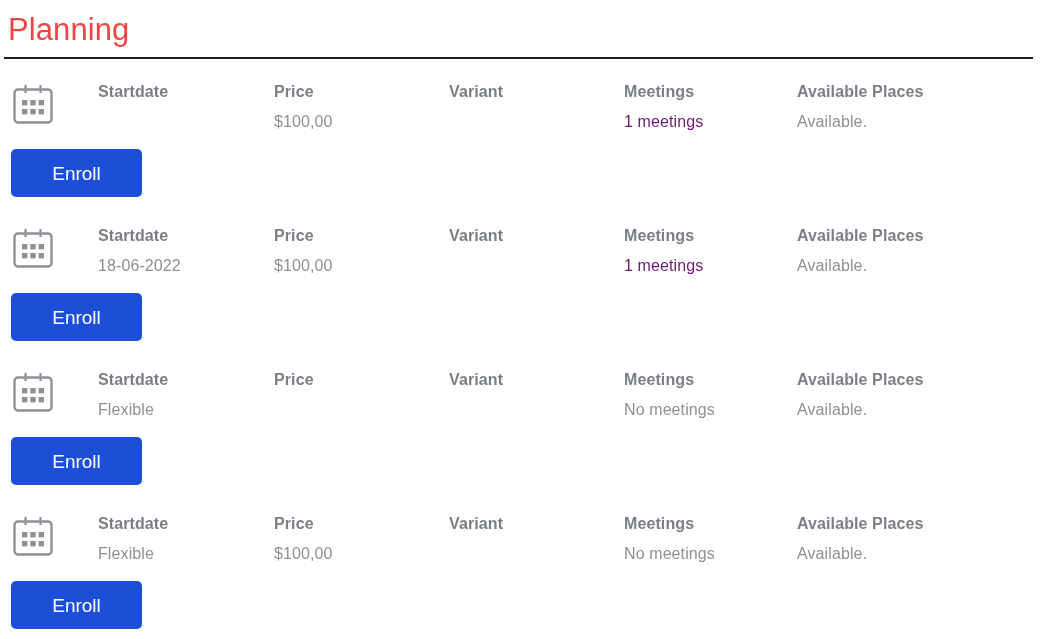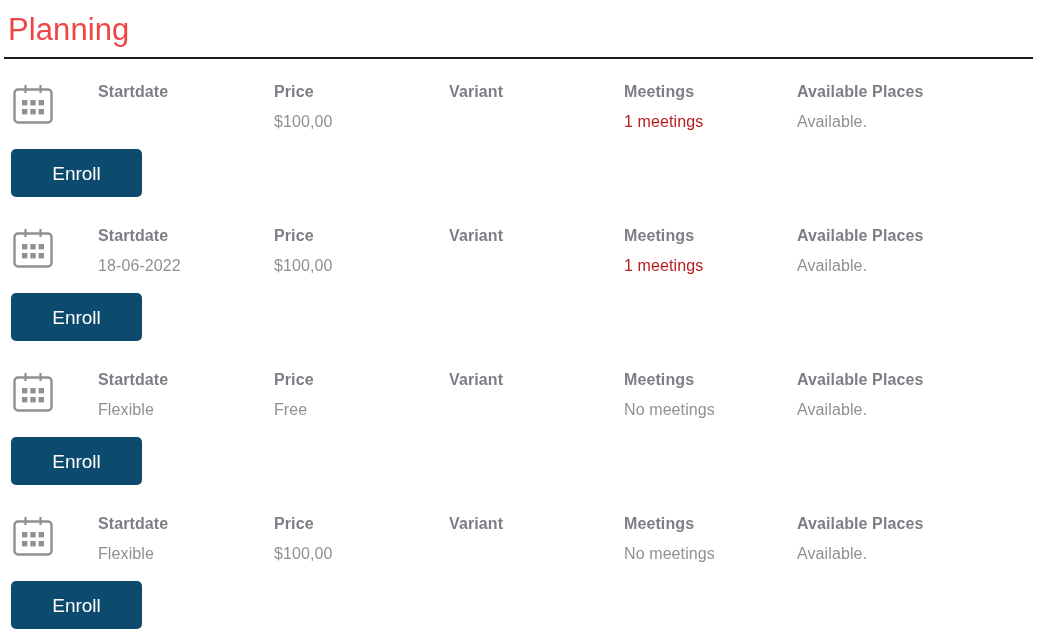--- a/index.html
+++ b/index.html
@@ -86,39 +86,39 @@
   }
   .col-value {
     font-size: 16px;
     font-weight: 400;
     color: #8d9196;
     line-height: 30px;
     letter-spacing: 0.1px;
     min-height: 30px;
   }
   .col-value.link {
-    color: #b91c1c;
+    color: #701a75;
     cursor: pointer;
   }
   .col-value.empty {
     min-height: 30px;
   }
 
   
   .enroll-wrap {
     padding: 12px 0 0 7px;
     height: 70px;
   }
   .enroll-btn {
     display: inline-flex;
     align-items: center;
     justify-content: center;
     width: 131px;
     height: 48px;
-    background: #0c4a6e;
+    background: #1d4ed8;
     color: #ffffff;
     font-size: 19px;
     font-family: "Liberation Sans", sans-serif;
     border: none;
     border-radius: 5px;
     cursor: pointer;
     padding: 0;
     line-height: 1;
   }
 </style>
@@ -245,21 +245,20 @@
         </svg>
       </div>
 
       <div class="col col-startdate">
         <div class="col-label">Startdate</div>
         <div class="col-value">Flexible</div>
       </div>
 
       <div class="col col-price">
         <div class="col-label">Price</div>
-        <div class="col-value">Free</div>
       </div>
 
       <div class="col col-variant">
         <div class="col-label">Variant</div>
         <div class="col-value empty"></div>
       </div>
 
       <div class="col col-meetings">
         <div class="col-label">Meetings</div>
         <div class="col-value">No meetings</div>

